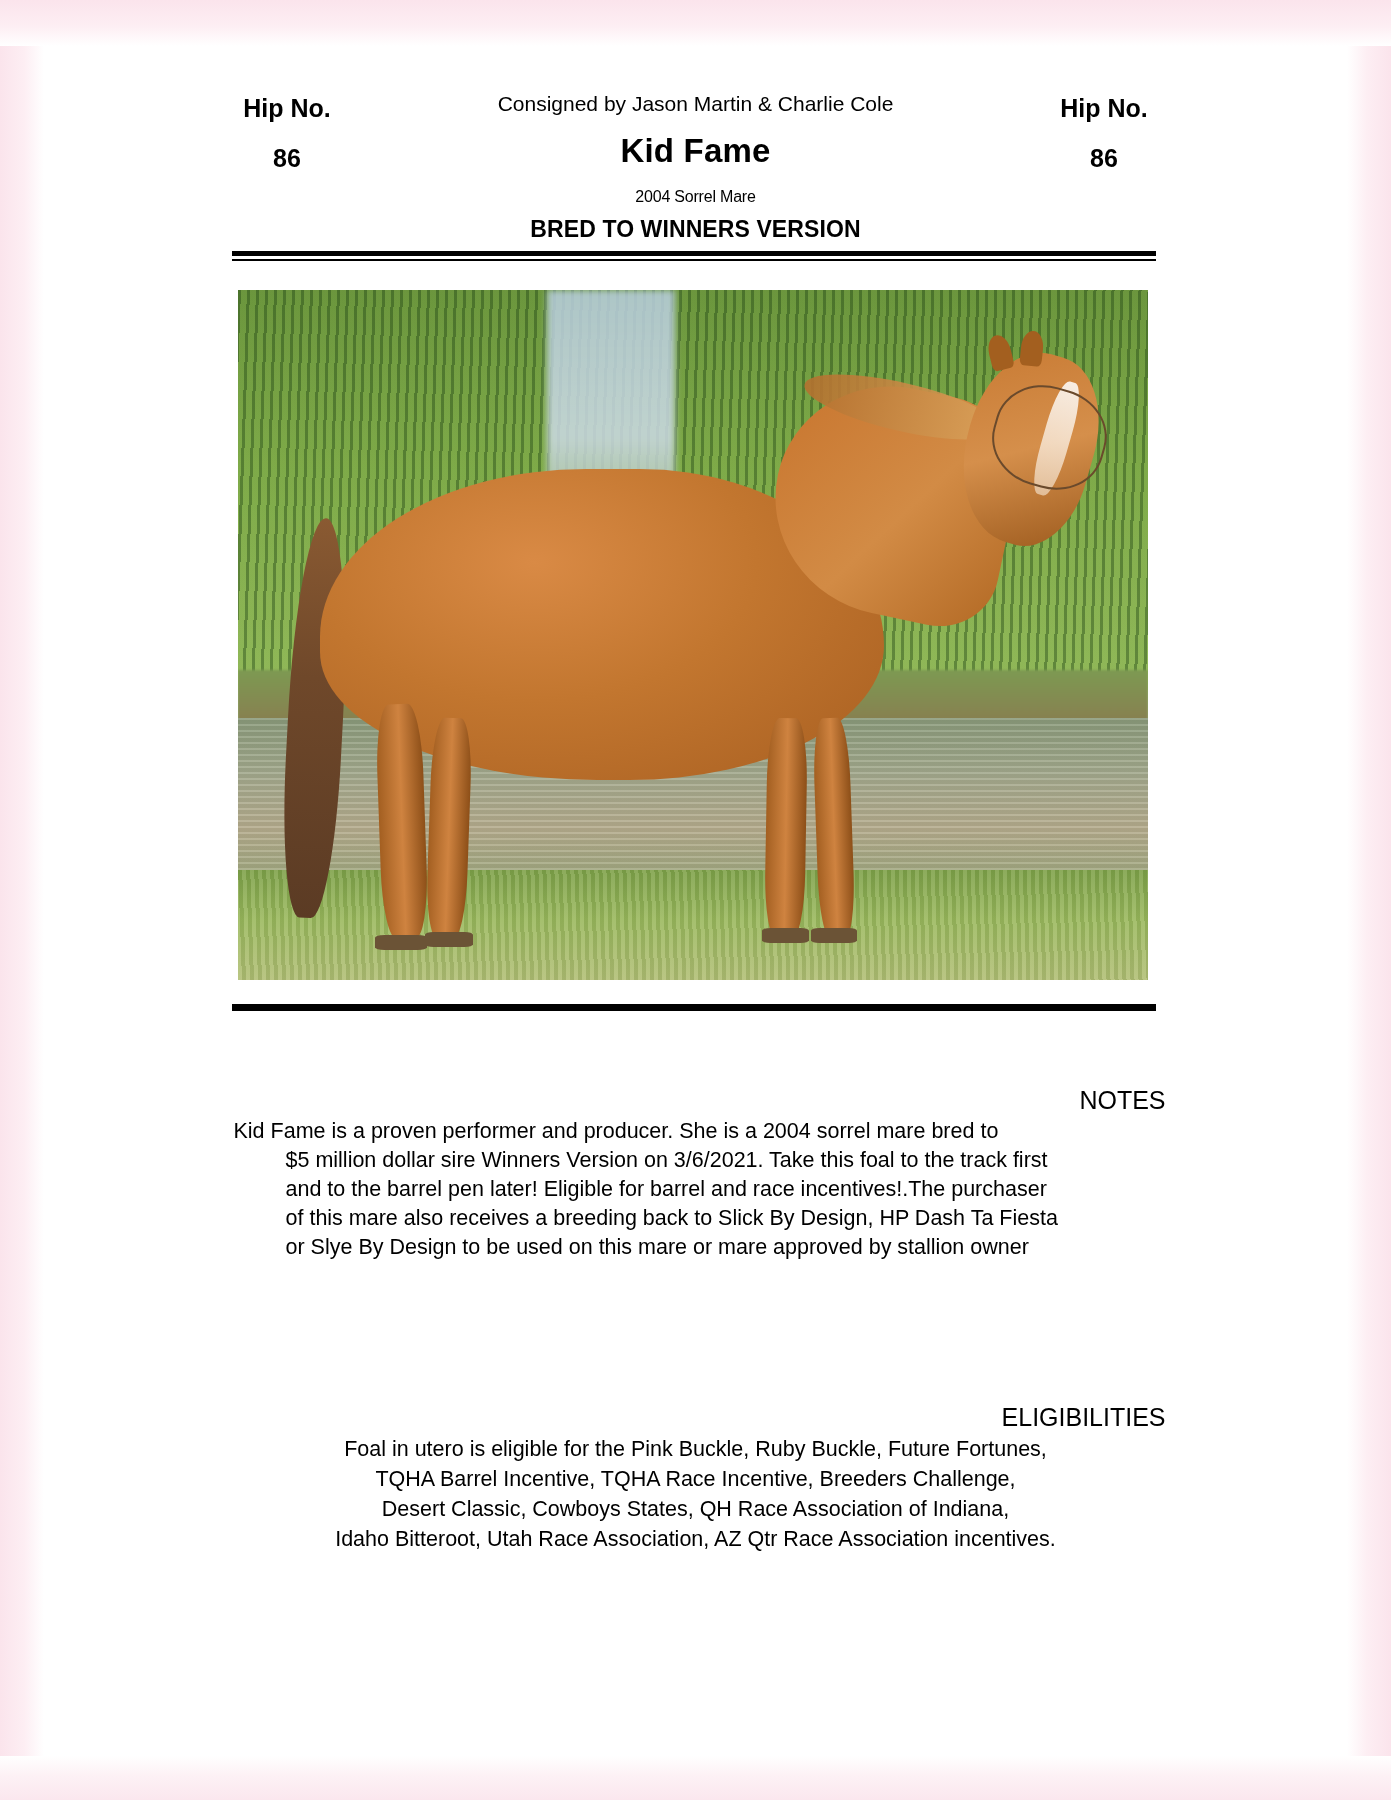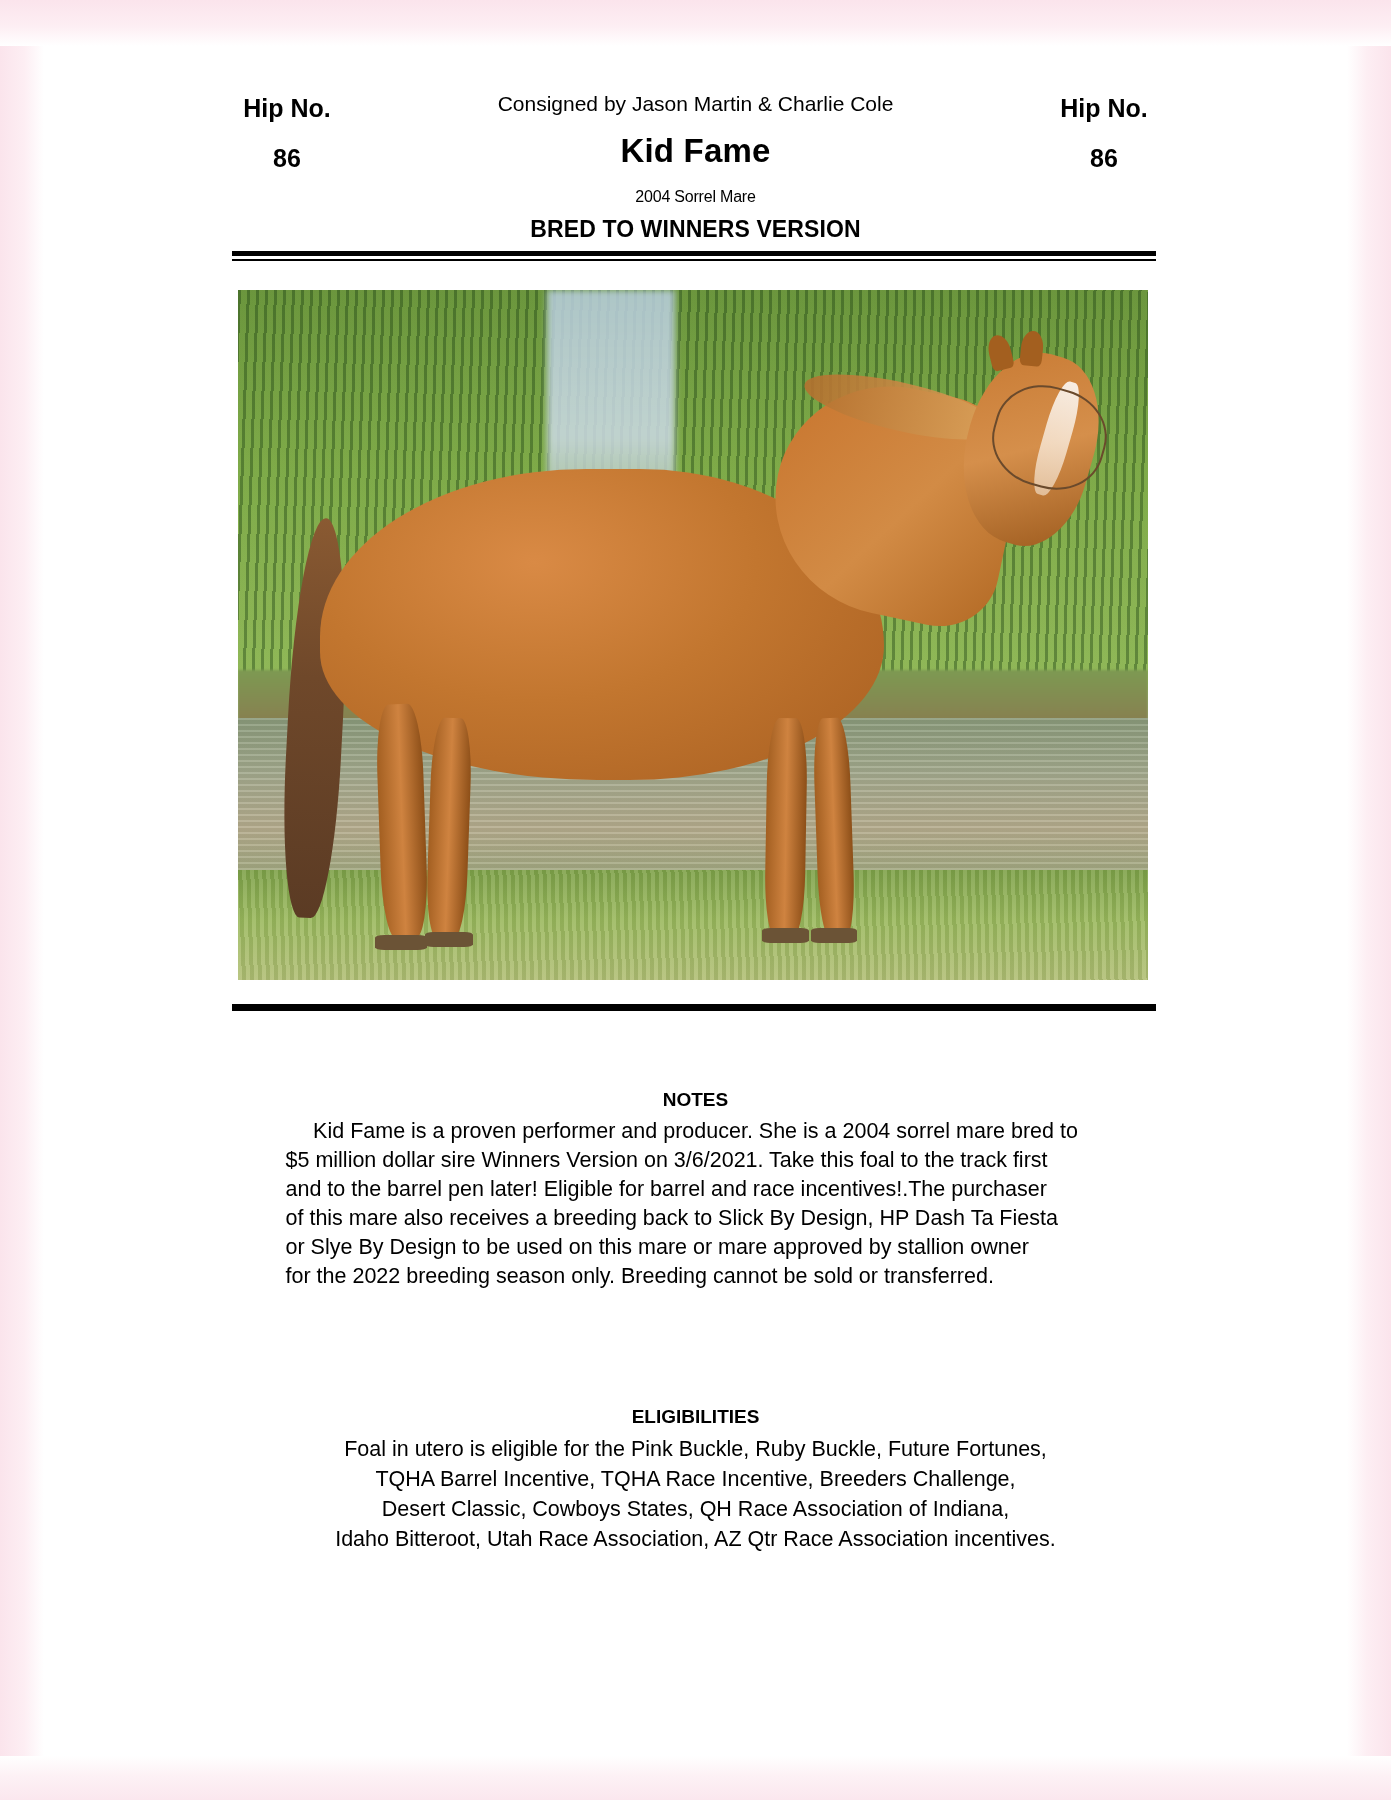--- a/index.html
+++ b/index.html
@@ -281,34 +281,35 @@
 
   
   .section {
     position: absolute;
     left: 50%;
     transform: translateX(-50%);
     width: 940px;
     text-align: center;
   }
   .section-title {
-    font-size: 19px;
-    font-weight: bold;
+    font-size: 25px;
+    font-weight: normal;
     line-height: 30px;
     margin-bottom: 2px;
+    text-align: right;
   }
   .notes { top: 1085px; }
   .notes-body {
     font-size: 21.5px;
     line-height: 29px;
     text-align: left;
     padding: 0 8px;
   }
   .notes-body .ln { display: block; }
-  .notes-body .ln.first { text-align: center; }
+  .notes-body .ln.first { }
   .notes-body .indent { padding-left: 52px; }
 
   .elig { top: 1402px; }
   .elig-body {
     font-size: 21.5px;
     line-height: 30px;
   }
   .elig-body .ln { display:block; }
 </style>
 </head>
@@ -378,21 +379,20 @@
   </div>
 
   <div class="section notes">
     <div class="section-title">NOTES</div>
     <div class="notes-body">
       <span class="ln first">Kid Fame is a proven performer and producer. She is a 2004 sorrel mare bred to</span>
       <span class="ln indent">$5 million dollar sire Winners Version on 3/6/2021. Take this foal to the track first</span>
       <span class="ln indent">and to the barrel pen later! Eligible for barrel and race incentives!.The purchaser</span>
       <span class="ln indent">of this mare also receives a breeding back to Slick By Design, HP Dash Ta Fiesta</span>
       <span class="ln indent">or Slye By Design to be used on this mare or mare approved by stallion owner</span>
-      <span class="ln indent">for the 2022 breeding season only. Breeding cannot be sold or transferred.</span>
     </div>
   </div>
 
   <div class="section elig">
     <div class="section-title">ELIGIBILITIES</div>
     <div class="elig-body">
       <span class="ln">Foal in utero is eligible for the Pink Buckle, Ruby Buckle, Future Fortunes,</span>
       <span class="ln">TQHA Barrel Incentive, TQHA Race Incentive, Breeders Challenge,</span>
       <span class="ln">Desert Classic, Cowboys States, QH Race Association of Indiana,</span>
       <span class="ln">Idaho Bitteroot, Utah Race Association, AZ Qtr Race Association incentives.</span>

